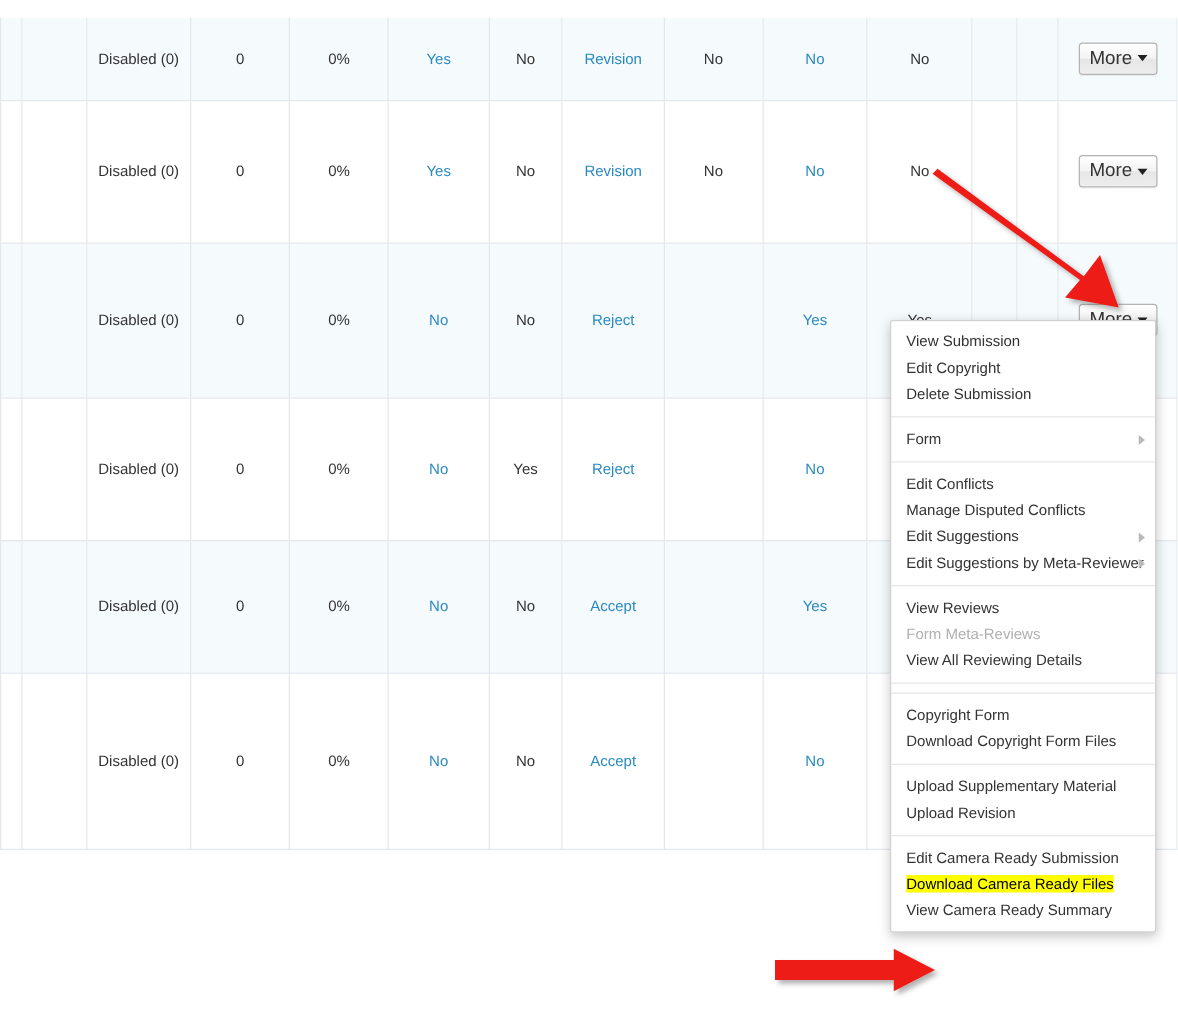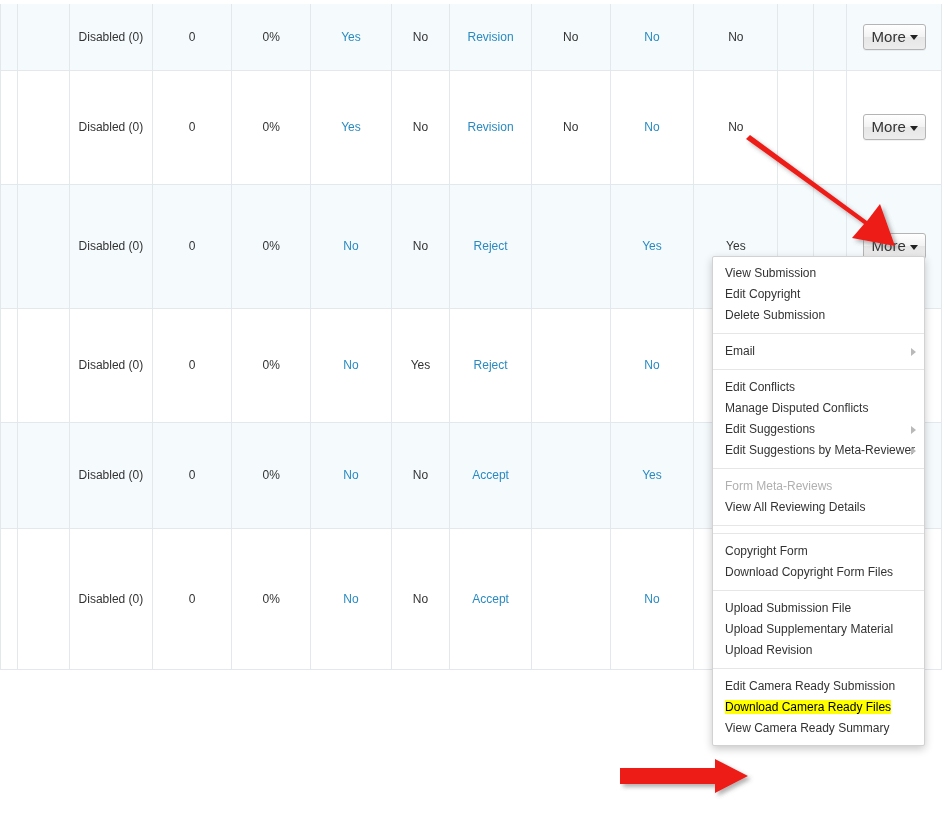--- a/index.html
+++ b/index.html
@@ -16,21 +16,21 @@
     font-family: "Liberation Sans", sans-serif;
     font-size: 12px;
     color: #333333;
     -webkit-font-smoothing: antialiased;
   }
 
   
   .table-wrap {
     position: absolute;
     left: 0;
-    top: 4px;
+    top: 14px;
     width: 942px;
   }
   table.grid {
     border-collapse: collapse;
     width: 942px;
     table-layout: fixed;
   }
   table.grid td {
     border: 1px solid #e3e8ed;
     border-top: none;
@@ -285,43 +285,43 @@
 </div>
 
 <div class="dropdown-menu" id="dropdown-menu">
     <div class="menu-group">
       <div class="menu-item"><span class="label-text">View Submission</span></div>
       <div class="menu-item"><span class="label-text">Edit Copyright</span></div>
       <div class="menu-item"><span class="label-text">Delete Submission</span></div>
     </div>
     <div class="menu-sep"></div>
     <div class="menu-group">
-      <div class="menu-item"><span class="label-text">Email</span><span class="submenu-arrow"></span></div>
+      <div class="menu-item"><span class="label-text">Form</span><span class="submenu-arrow"></span></div>
     </div>
     <div class="menu-sep"></div>
     <div class="menu-group">
       <div class="menu-item"><span class="label-text">Edit Conflicts</span></div>
       <div class="menu-item"><span class="label-text">Manage Disputed Conflicts</span></div>
       <div class="menu-item"><span class="label-text">Edit Suggestions</span><span class="submenu-arrow"></span></div>
       <div class="menu-item"><span class="label-text">Edit Suggestions by Meta-Reviewer</span><span class="submenu-arrow"></span></div>
     </div>
     <div class="menu-sep"></div>
     <div class="menu-group">
+      <div class="menu-item"><span class="label-text">View Reviews</span></div>
       <div class="menu-item disabled"><span class="label-text">Form Meta-Reviews</span></div>
       <div class="menu-item"><span class="label-text">View All Reviewing Details</span></div>
     </div>
     <div class="menu-sep"></div>
     <div class="menu-sep"></div>
     <div class="menu-group">
       <div class="menu-item"><span class="label-text">Copyright Form</span></div>
       <div class="menu-item"><span class="label-text">Download Copyright Form Files</span></div>
     </div>
     <div class="menu-sep"></div>
     <div class="menu-group">
-      <div class="menu-item"><span class="label-text">Upload Submission File</span></div>
       <div class="menu-item"><span class="label-text">Upload Supplementary Material</span></div>
       <div class="menu-item"><span class="label-text">Upload Revision</span></div>
     </div>
     <div class="menu-sep"></div>
     <div class="menu-group">
       <div class="menu-item"><span class="label-text">Edit Camera Ready Submission</span></div>
       <div class="menu-item highlighted"><span class="label-text">Download Camera Ready Files</span></div>
       <div class="menu-item"><span class="label-text">View Camera Ready Summary</span></div>
     </div>
   </div>

